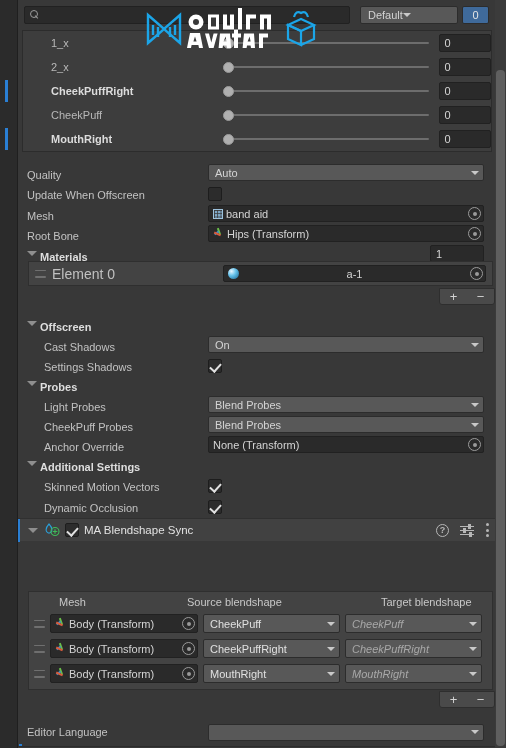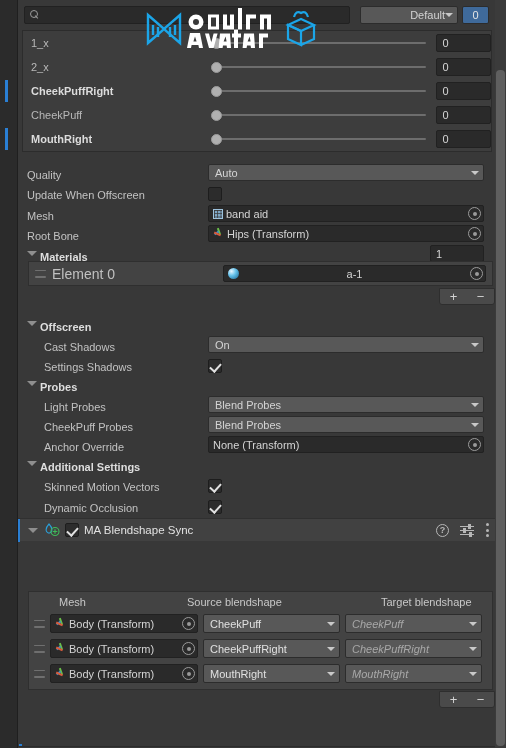--- a/index.html
+++ b/index.html
@@ -27,33 +27,33 @@
   .search-field {
     flex: 1; height: 18px; background: #2a2a2a; border: 1px solid #212121; border-radius: 2px;
     display: flex; align-items: center; padding-left: 5px; color: #8d8d8d; font-size: 10px;
   }
   .search-icon { width: 10px; height: 10px; position: relative; flex: none; }
   .search-icon::before { content:""; position:absolute; left:0; top:0; width:6px; height:6px; border:1.2px solid #9a9a9a; border-radius:50%; }
   .search-icon::after { content:""; position:absolute; left:5px; top:5.5px; width:4px; height:1.2px; background:#9a9a9a; transform: rotate(45deg); transform-origin: left center; }
   .search-text { margin-left: 4px; }
   .default-dd {
     width: 98px; height: 18px; margin-left: 10px; background: #585858; border: 1px solid #2c2c2c; border-radius: 2px;
-    display:flex; align-items:center; padding: 0 4px 0 7px; color: #d2d2d2; font-size: 11px; justify-content: flex-end;
+    display:flex; align-items:center; padding: 0 4px 0 7px; color: #d2d2d2; font-size: 11px; justify-content: flex-start;
   }
   .badge-zero {
     width: 27px; height: 18px; margin-left: 4px; background: #3f6a9b; border: 1px solid #2c2c2c; border-radius: 2px;
     display:flex; align-items:center; justify-content:center; color:#e4e4e4; font-size: 11px;
   }
 
   .caret-down { width:0; height:0; border-left:4px solid transparent; border-right:4px solid transparent; border-top:4px solid #c9c9c9; flex:none; }
 
   
   .slider-box { position: absolute; left: 22px; top: 30px; width: 470px; height: 122px; background: #3d3d3d; border: 1px solid #2c2c2c; }
   .srow { height: 24px; display:flex; align-items:center; padding-left: 8px; }
-  .srow .slabel { width: 185px; font-size: 11px; color: #b8b8b8; }
+  .srow .slabel { width: 185px; font-size: 11px; color: #b8b8b8; margin-left: 20px; }
   .srow .slabel.bold { font-weight: bold; color: #dcdcdc; }
   .slider { position: relative; width: 222px; height: 14px; display:flex; align-items:center; }
   .slider .track { position:absolute; left: 4px; right: 0; height: 2px; background: #6d6d6d; border-radius:1px; }
   .slider .knob { position:absolute; left: 0; width: 11px; height: 11px; border-radius: 50%; background: #b0b0b0; border: 1px solid #9a9a9a; }
   .num-field {
     width: 56px; height: 18px; margin-left: 10px; background: #2a2a2a; border: 1px solid #212121; border-radius: 2px;
     display:flex; align-items:center; padding-left: 5px; color: #d6d6d6; font-size: 11px;
   }
 
   
@@ -464,16 +464,23 @@
         <span class="caret-down"></span>
       </div>
     </div>
   </div>
 
   <div class="bs-plusminus">
     <div>+</div>
     <div>−</div>
   </div>
 
+  <div class="lang-row">
+    <div class="plabel">Editor Language</div>
+    <div class="dropdown empty">
+      <span></span>
+      <span class="caret-down"></span>
+    </div>
+  </div>
 
   <div class="bottom-border"></div>
   <div class="tiny-blue"></div>
 </div>
 
 </body></html>

